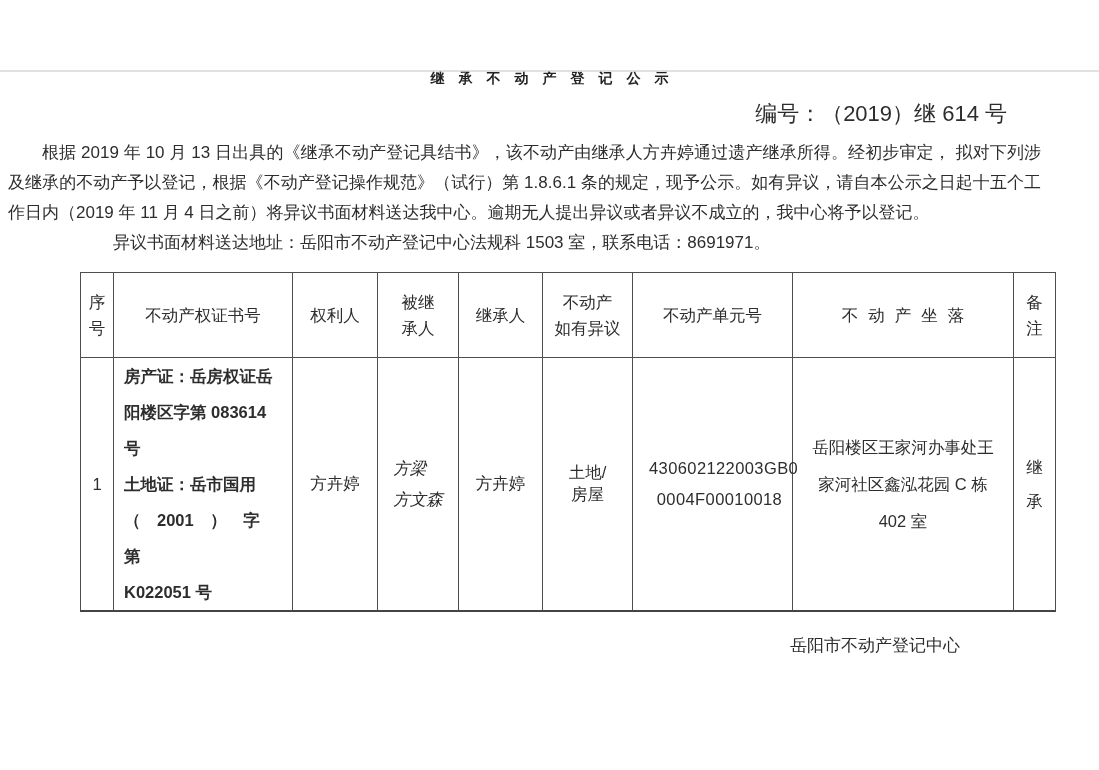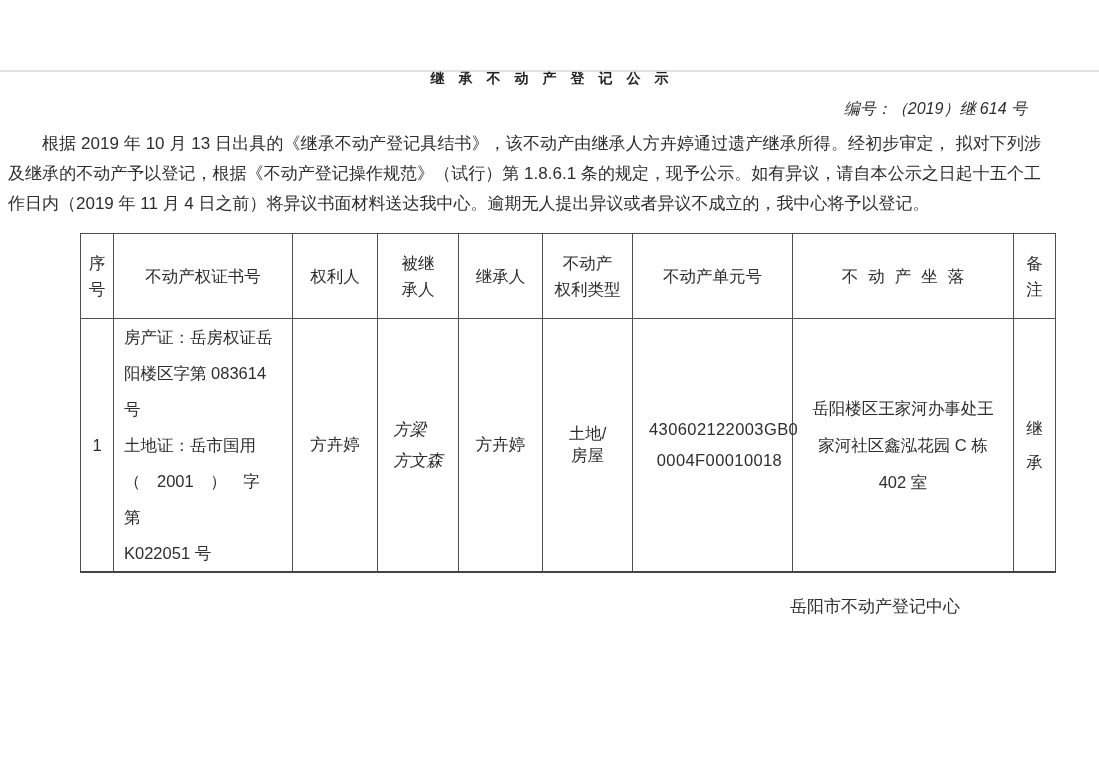--- a/index.html
+++ b/index.html
@@ -20,23 +20,22 @@
     text-align: center;
     font-size: 14px;
     font-weight: bold;
     letter-spacing: 14px;
     text-indent: 14px;
     color: #232323;
   }
   .doc-number {
     margin-top: 11px;
     text-align: right;
-    padding-right: 72px;
-    font-size: 16px;
-    font-style: italic;
+    padding-right: 92px;
+    font-size: 22px;
   }
   .para {
     margin: 0 58px 0 79px;
     font-size: 17px;
     line-height: 30px;
     text-align: justify;
     text-indent: 2em;
   }
   .para-1 { margin-top: 9px; margin-left: 8px; }
 
@@ -54,40 +53,41 @@
     vertical-align: middle;
     white-space: pre-line;
     padding: 2px;
     color: #2d2d2d;
   }
   .notice-table tr.header-row { height: 85px; }
   .notice-table tr.data-row { height: 232px; }
   .notice-table tr.data-row { border-bottom: 2px solid #444; }
   .notice-table th { line-height: 26px; }
   th.spaced { letter-spacing: 10px; text-indent: 10px; }
-  td.cell-cert { text-align: left; padding: 0 6px 0 10px; line-height: 36px; }
+  td.cell-cert { text-align: left; padding: 0 6px 0 10px; line-height: 36px; font-weight: bold; }
   td.cell-unit { line-height: 31px; letter-spacing: .4px; padding-left: 16px; }
   td.cell-location { line-height: 37px; padding: 0 0; }
   td.cell-remark { line-height: 34px; }
   .inner-left { display: inline-block; text-align: left; line-height: 31px; font-style: italic; }
 
   .footer-issuer { margin: 22px 0 0 790px; font-size: 17px; }
   .footer-date  { margin: 16px 0 0 801px; font-size: 17px; }
 </style>
 </head>
 <body>
 
 <div class="page">
   <div class="scan-edge-top"></div>
 
   <h1 class="title">继承不动产登记公示</h1>
 
   <div class="doc-number">编号：（2019）继 614 号</div>
 
   <p class="para para-1">根据 2019 年 10 月 13 日出具的《继承不动产登记具结书》，该不动产由继承人方卉婷通过遗产继承所得。经初步审定， 拟对下列涉及继承的不动产予以登记，根据《不动产登记操作规范》（试行）第 1.8.6.1 条的规定，现予公示。如有异议，请自本公示之日起十五个工作日内（2019 年 11 月 4 日之前）将异议书面材料送达我中心。逾期无人提出异议或者异议不成立的，我中心将予以登记。</p>
+  <p class="para">异议书面材料送达地址：岳阳市不动产登记中心法规科 1503 室，联系电话：8691971。</p>
 
   <table class="notice-table">
     <colgroup>
       <col style="width:33px">
         <col style="width:179px">
         <col style="width:85px">
       <col style="width:81px">
         <col style="width:84px">
         <col style="width:90px">
       <col style="width:160px">
@@ -97,21 +97,21 @@
     <tbody>
         <tr class="header-row">
       <th>序
 号</th>
       <th>不动产权证书号</th>
       <th>权利人</th>
       <th>被继
 承人</th>
       <th>继承人</th>
       <th>不动产
-权利类型</th>
+如有异议</th>
       <th>不动产单元号</th>
       <th class="spaced">不动产坐落</th>
       <th>备
 注</th>
     </tr>
     <tr class="data-row">
       <td>1</td>
       <td class="cell-cert">房产证：岳房权证岳
 阳楼区字第  083614
 号

